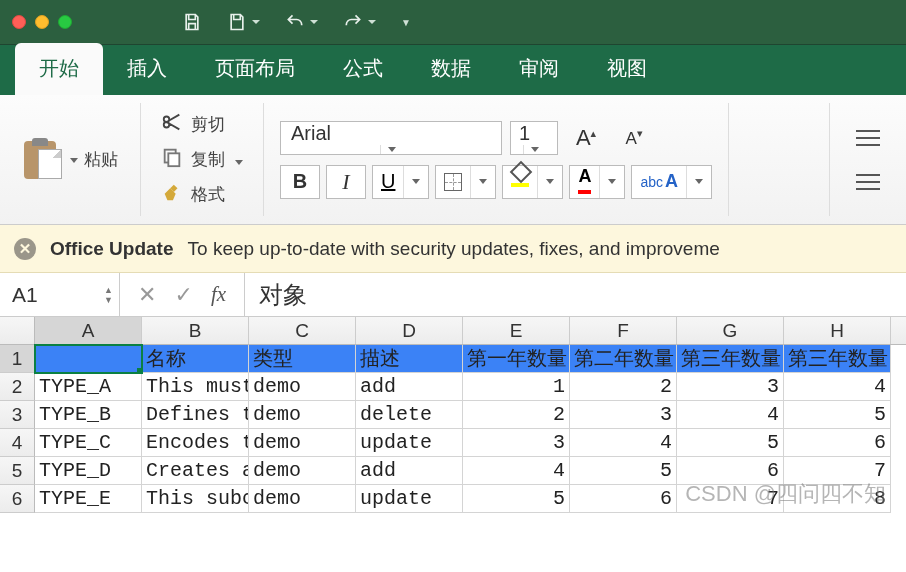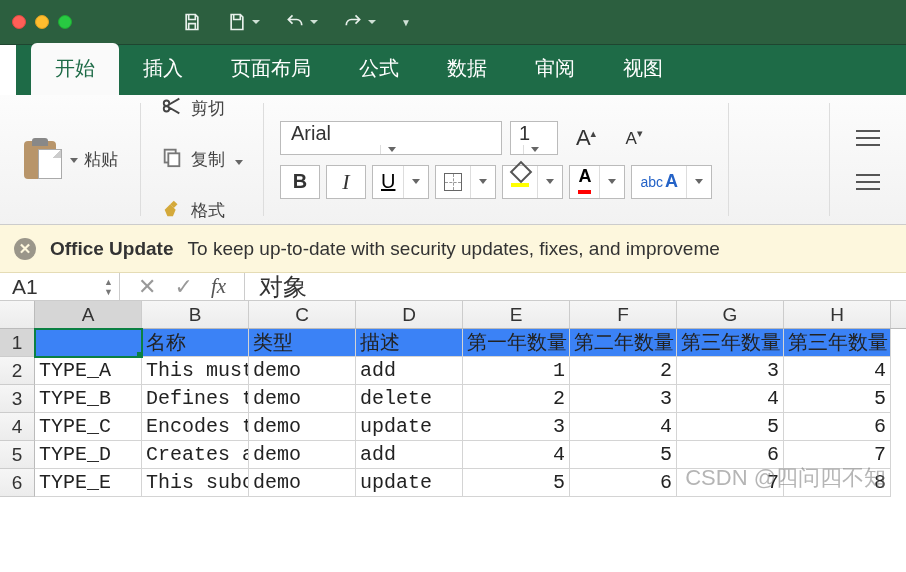--- a/index.html
+++ b/index.html
@@ -9,36 +9,36 @@
 .traffic { display: flex; gap: 9px; margin-right: 100px; }
 .dot { width: 14px; height: 14px; border-radius: 50%; }
 .dot.red { background: #ff5f57; border: 1px solid #e04a42; }
 .dot.yellow { background: #ffbd2e; border: 1px solid #dea023; }
 .dot.green { background: #28ca42; border: 1px solid #1fa834; }
 .qat { display: flex; gap: 25px; align-items: center; }
 .qat-item { color: #e8f0eb; display: flex; align-items: center; }
 .qat-item svg { width: 20px; height: 20px; }
 .qat-drop::after { content: ''; display: inline-block; margin-left: 5px; border-top: 4px solid #cfe0d5; border-left: 4px solid transparent; border-right: 4px solid transparent; }
 
-.tabs { height: 50px; background: #1e6b47; display: flex; align-items: flex-end; padding-left: 15px; margin-left: 16px; }
+.tabs { height: 50px; background: #1e6b47; display: flex; align-items: flex-end; padding-left: 15px; }
 .tab { padding: 12px 24px 13px; color: #fff; font-size: 20px; font-weight: 500; cursor: pointer; }
 .tab.active { background: #fafafa; color: #1e6b47; border-radius: 6px 6px 0 0; }
 
 .ribbon { height: 130px; background: linear-gradient(#fcfcfc, #f2f2f2); border-bottom: 1px solid #ccc; display: flex; padding: 8px 0; }
 .rgroup { padding: 0 12px; border-right: 1px solid #ddd; display: flex; flex-direction: column; align-items: center; justify-content: center; gap: 4px; }
 .paste-btn { display: flex; align-items: center; gap: 6px; padding: 4px 10px; }
 .paste-ico { width: 42px; height: 42px; position: relative; }
 .clipboard { width: 32px; height: 38px; background: #b8956a; border-radius: 4px; position: absolute; top: 2px; left: 2px; }
 .clipboard::before { content: ''; position: absolute; top: -3px; left: 8px; width: 16px; height: 8px; background: #888; border-radius: 3px 3px 0 0; }
 .paper { width: 24px; height: 30px; background: #fff; border: 1px solid #aaa; position: absolute; top: 10px; left: 16px; }
 .paper::after { content: ''; position: absolute; top: 0; right: 0; width: 8px; height: 8px; background: linear-gradient(135deg, #fff 50%, #ccc 50%); }
 .paste-caret { font-size: 10px; color: #666; }
 .paste-label { font-size: 17px; color: #444; }
 
-.clip-actions { display: flex; flex-direction: column; gap: 24px; padding: 4px 8px; text-align: right; }
+.clip-actions { display: flex; flex-direction: column; gap: 8px; padding: 4px 8px; text-align: right; }
 .clip-row { display: flex; align-items: center; gap: 8px; font-size: 17px; color: #444; }
 .scissors svg, .copy-ico svg, .brush svg { width: 22px; height: 22px; }
 .clip-row .brush svg path { fill: #d4a93a; }
 
 .font-group { flex-direction: column; gap: 10px; align-items: flex-start; padding: 6px 16px; }
 .font-row1 { display: flex; gap: 8px; align-items: center; }
 .font-sel { display: flex; align-items: center; background: #fff; border: 1px solid #bbb; height: 34px; flex-direction: column; }
 .font-name { width: 220px; padding: 0 10px; font-size: 20px; color: #333; }
 .font-size { width: 46px; padding: 0 8px; font-size: 20px; color: #333; }
 .sel-caret { width: 22px; display: flex; align-items: center; justify-content: center; border-left: 1px solid #ddd; height: 100%; color: #666; font-size: 10px; }
@@ -62,21 +62,21 @@
 .abc-check { font-size: 14px; color: #2563c7; font-weight: 500; }
 .abc-check::before { content: 'abc'; }
 
 .right-group { margin-left: auto; padding: 6px 18px; display: flex; flex-direction: column; gap: 10px; align-items: center; justify-content: center; border-left: 1px solid #ddd; }
 .ham { width: 24px; height: 2px; background: #555; box-shadow: 0 -7px 0 #555, 0 7px 0 #555; }
 
 .notice { height: 48px; background: #fdf7dd; border-bottom: 1px solid #e5dcb5; display: flex; align-items: center; padding: 0 14px; gap: 14px; font-size: 19px; color: #333; }
 .notice-x { width: 22px; height: 22px; border-radius: 50%; background: #9a968a; color: #fdf7dd; display: flex; align-items: center; justify-content: center; font-size: 15px; font-weight: 700; }
 .notice-title { font-weight: 700; }
 
-.name-fx { height: 28px; display: flex; align-items: stretch; border-bottom: 1px solid #ccc; justify-content: center; }
+.name-fx { height: 44px; display: flex; align-items: stretch; border-bottom: 1px solid #ccc; justify-content: center; }
 .namebox { width: 120px; border-right: 1px solid #ccc; display: flex; align-items: center; padding: 0 12px; font-size: 21px; color: #333; position: relative; }
 .stepper { position: absolute; right: 6px; display: flex; flex-direction: column; gap: 2px; }
 .stepper span { font-size: 9px; color: #777; line-height: 8px; }
 .fx-btns { display: flex; align-items: center; gap: 18px; padding: 0 18px; border-right: 1px solid #ccc; }
 .fx-cancel { color: #999; font-size: 22px; }
 .fx-ok { color: #999; font-size: 22px; }
 .fx-label { font-style: italic; font-family: 'Times New Roman'; font-size: 21px; color: #555; }
 .formula { flex: 1; display: flex; align-items: center; padding: 0 14px; font-size: 24px; color: #333; }
 
 .sheet { position: relative; }

